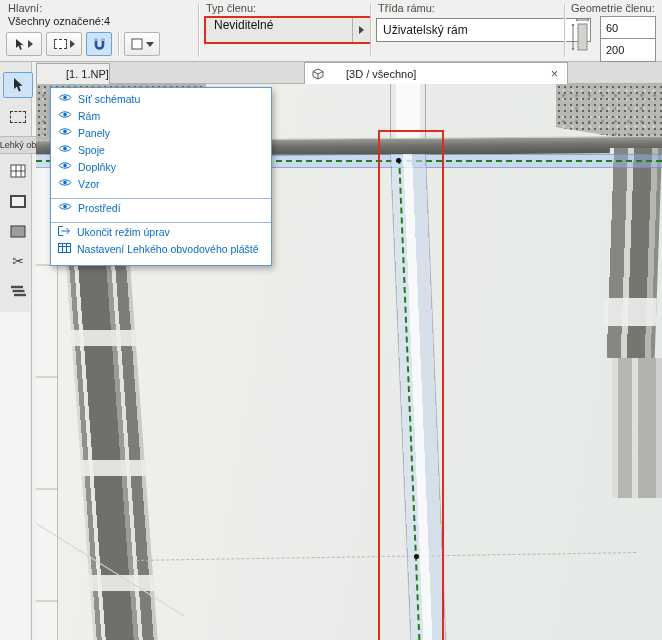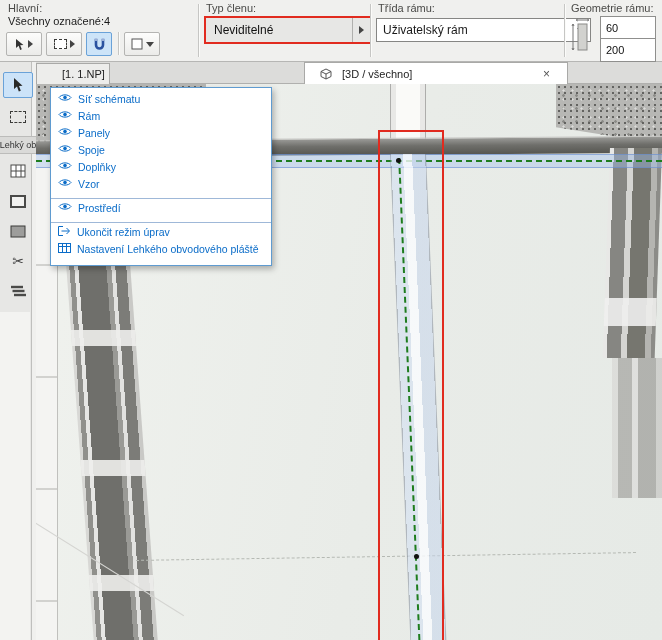--- a/index.html
+++ b/index.html
@@ -13,32 +13,32 @@
   .sec-label{position:absolute;font-size:11px;color:#4a4a48;white-space:nowrap;}
   .status-text{position:absolute;font-size:11px;color:#1a1a1a;white-space:nowrap;}
   .vsep{position:absolute;top:4px;bottom:4px;width:1px;background:#c6c6c4;box-shadow:1px 0 0 #fbfbf9;}
   .tbtn{position:absolute;top:32px;height:24px;border:1px solid #b4b4b2;border-radius:2px;
         background:linear-gradient(#fdfdfc,#ebebe9);display:flex;align-items:center;justify-content:center;gap:3px;}
   .tbtn.active{background:#cde4f8;border-color:#6aa2d8;}
   .tri-right{width:0;height:0;border-left:5px solid #444;border-top:4px solid transparent;border-bottom:4px solid transparent;}
   .tri-down{width:0;height:0;border-top:5px solid #444;border-left:4px solid transparent;border-right:4px solid transparent;}
   .mini-dash{width:13px;height:10px;border:1px dashed #3a3a38;background:#fff;}
   #member-type-box{position:absolute;left:204px;top:16px;width:168px;height:28px;border:2px solid #e12b1f;
-        background:#e7e7e5;display:flex;align-items:center;}
+        background:#e7e7e5;display:flex;align-items:flex-start;}
   #member-type-box .val{flex:1;font-size:12px;color:#111;padding-left:8px;white-space:nowrap;overflow:hidden;}
   #member-type-box .fly{width:18px;height:100%;border-left:1px solid #b0b0ae;display:flex;align-items:center;justify-content:center;}
   #frame-class-box{position:absolute;left:376px;top:18px;width:215px;height:24px;background:#fff;border:1px solid #868684;display:flex;align-items:center;}
   #frame-class-box .val{flex:1;font-size:12px;padding-left:6px;white-space:nowrap;}
   #frame-class-box .dd{width:18px;display:flex;align-items:center;justify-content:center;}
   .num-field{position:absolute;left:600px;width:56px;height:24px;border:1px solid #8f8f8d;background:#fff;
         font-family:Liberation Sans, sans-serif;font-size:11px;padding-left:5px;color:#111;}
 
   
   #tabbar{position:absolute;left:36px;top:62px;width:626px;height:22px;background:#dcdcda;border-bottom:1px solid #b0b0ae;}
-  .tab{position:absolute;top:1px;height:21px;display:flex;align-items:center;gap:10px;padding:0 15px;
+  .tab{position:absolute;top:1px;height:21px;display:flex;align-items:center;gap:22px;padding:0 7px;
        font-size:11px;color:#222;border:1px solid #a9a9a7;border-bottom:none;background:#ededeb;white-space:nowrap;}
   .tab.active{top:0;height:22px;background:#ffffff;}
   .tab .close{margin-left:auto;color:#555;font-size:12px;line-height:12px;padding:0 2px;}
 
   
   #lefttools{position:absolute;left:0;top:62px;width:32px;height:578px;background:#e7e7e5;border-right:1px solid #bfbfbd;}
   .ltool{position:absolute;left:3px;width:30px;height:26px;display:flex;align-items:center;justify-content:center;border-radius:2px;}
   .ltool.active{background:#cce3f8;border:1px solid #6aa2d8;}
   #palette-caption{position:absolute;left:0;top:74px;width:36px;height:18px;background:#dadad8;
        border-top:1px solid #bcbcba;border-bottom:1px solid #bcbcba;font-size:9px;color:#333;
@@ -110,21 +110,21 @@
     <div class="sec-label" style="left:378px;top:2px;">Třída rámu:</div>
     <div id="frame-class-box">
       <span class="val">Uživatelský rám</span>
       <span class="dd">
           <span class="tri-down"></span>
         </span>
     </div>
 
     <div class="vsep" style="left:564px;"></div>
 
-    <div class="sec-label" style="left:571px;top:2px;">Geometrie rámu:</div>
+    <div class="sec-label" style="left:571px;top:2px;">Geometrie členu:</div>
     <svg class="abs" style="left:569px;top:18px;" width="26" height="38" viewBox="0 0 26 38">
       <rect x="9" y="6" width="9" height="26" fill="#d2d2cf" stroke="#8a8a88"></rect>
       <path d="M9 2 h9 M9 1 l-2 1 2 1 M18 1 l2 1 -2 1" stroke="#777" fill="none"></path>
       <path d="M4 6 v26 M3 8 l1 -2 1 2 M3 30 l1 2 1 -2" stroke="#777" fill="none"></path>
     </svg>
     <input class="num-field" style="top: 16px;" value="60">
     <input class="num-field" style="top: 38px;" value="200">
   </div>
 
   <div id="tabbar">

